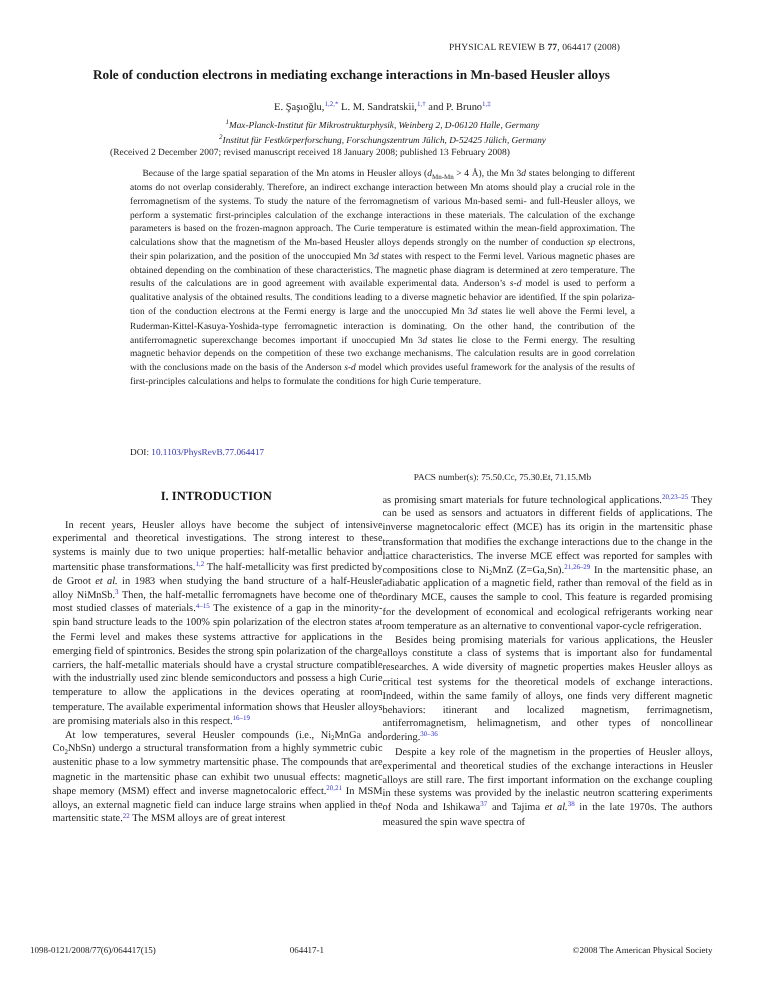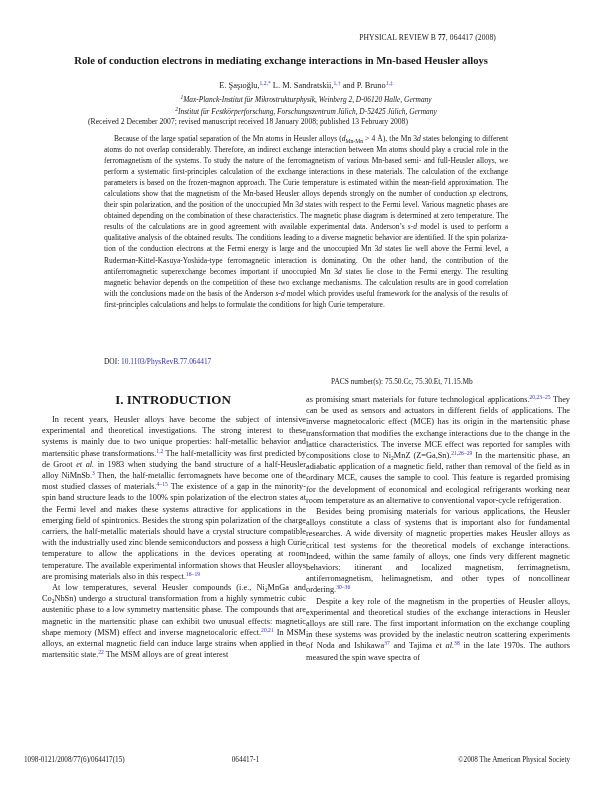--- a/index.html
+++ b/index.html
@@ -39,21 +39,21 @@
   }
   .doi {
     position: absolute; top: 357px; left: 104px; font-size: 7.4px;
   }
   .doi a { color: #3333aa; text-decoration: none; }
   .pacs {
     position: absolute; top: 357px; left: 331px; font-size: 7.4px; margin-top: 20px;
   }
   .section-head {
     position: absolute; top: 392px; left: 42px; width: 262px; text-align: center;
-    font-size: 13px; font-weight: bold;
+    font-size: 10px; font-weight: bold;
   }
   .col {
     position: absolute; width: 264px; font-size: 8.3px; line-height: 11.2px;
     text-align: justify; hyphens: manual;
   }
   .col.left { top: 414px; left: 42px; }
   .col.right { top: 394px; left: 306px; }
   .col p { margin: 0; text-indent: 10px; }
   .col p.cont { text-indent: 0; }
   .footer {

